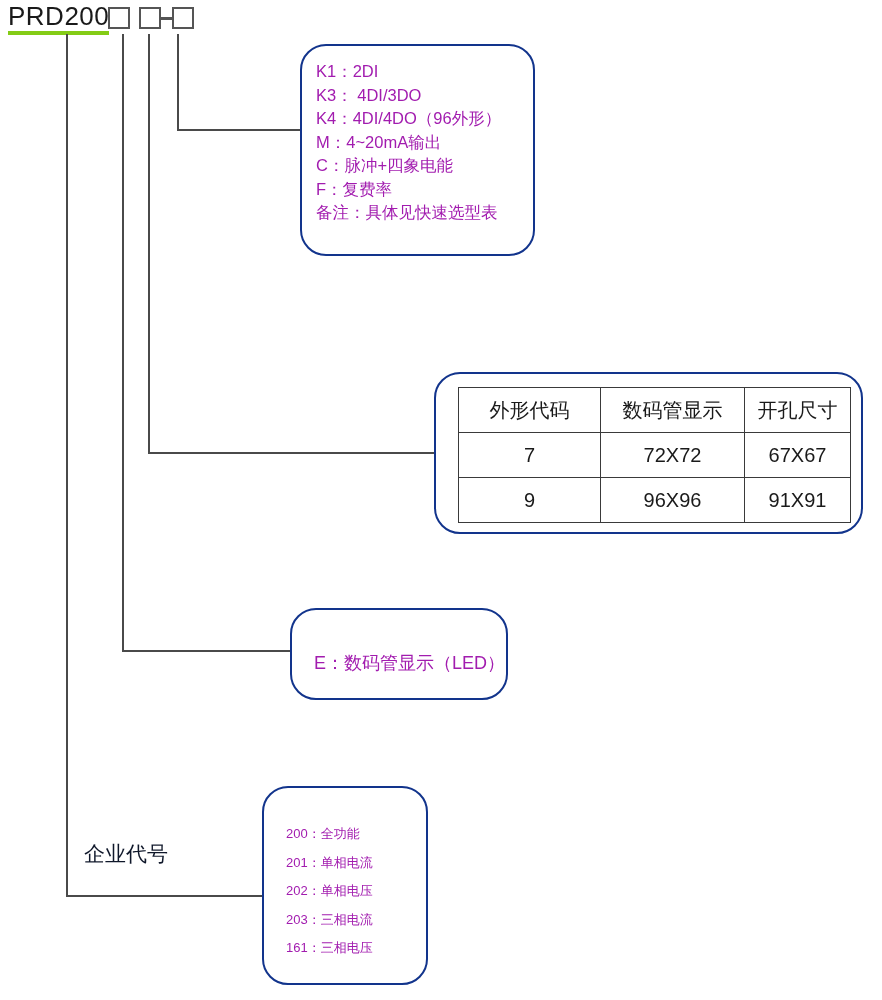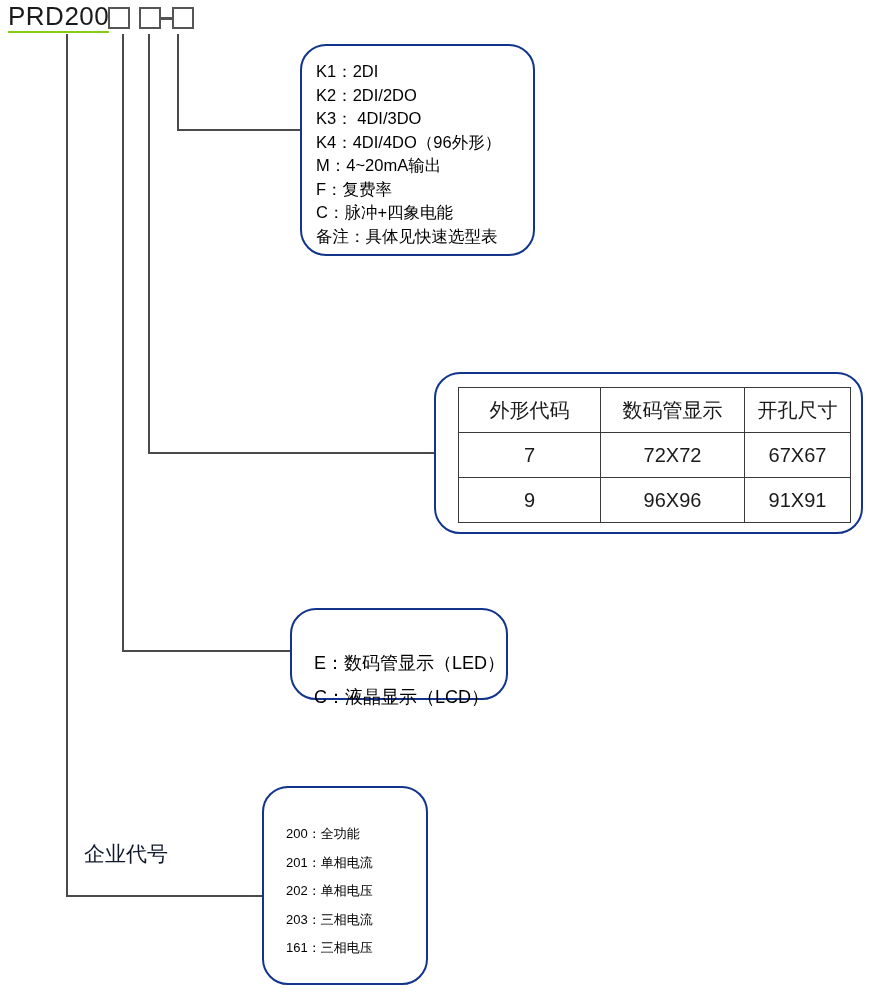--- a/index.html
+++ b/index.html
@@ -23,21 +23,21 @@
     top: 2px;
     height: 32px;
   }
   #model-code {
     position: absolute;
     left: 0px;
     top: 0px;
     font-size: 26px;
     color: #1a1a1a;
     letter-spacing: 0.5px;
-    border-bottom: 2px solid #84cc16;
+    border-bottom: 4px solid #84cc16;
     padding-bottom: 1px;
     line-height: 28px;
     white-space: nowrap;
   }
   .code-box {
     position: absolute;
     width: 22px;
     height: 22px;
     border: 2px solid #555555;
     background: #ffffff;
@@ -70,21 +70,21 @@
   
   .callout {
     position: absolute;
     border: 2px solid #12348c;
     border-radius: 26px;
     background: #ffffff;
     box-sizing: border-box;
   }
   .callout-lines {
     position: absolute;
-    color: #000000;
+    color: #a21caf;
     font-size: 16px;
     line-height: 23px;
     white-space: nowrap;
   }
   .callout-lines div { white-space: nowrap; }
 
   
   #box-options {
     left: 300px;
     top: 44px;
@@ -184,26 +184,25 @@
 
   <div class="lead-v" style="left:148px; top:34px; height:418px;"></div>
   <div class="lead-h" style="left:148px; top:452px; width:288px;"></div>
 
   <div class="lead-v" style="left:177px; top:34px; height:96px;"></div>
   <div class="lead-h" style="left:177px; top:129px; width:125px;"></div>
 
   <div class="callout" id="box-options">
     <div class="callout-lines" id="options-text">
       <div>K1：2DI</div>
-      <div>K2：2DI/2DO</div>
       <div>K3： 4DI/3DO</div>
       <div>K4：4DI/4DO（96外形）</div>
       <div>M：4~20mA输出</div>
+      <div>C：脉冲+四象电能</div>
       <div>F：复费率</div>
-      <div>C：脉冲+四象电能</div>
       <div>备注：具体见快速选型表</div>
     </div>
   </div>
 
   <div class="callout" id="box-table">
     <table id="dim-table">
       <tbody>
           <tr>
         <th class="c0">外形代码</th>
         <th class="c1">数码管显示</th>
@@ -219,21 +218,20 @@
         <td class="c1">96X96</td>
         <td class="c2">91X91</td>
       </tr>
     </tbody>
       </table>
   </div>
 
   <div class="callout" id="box-display">
     <div class="callout-lines" id="display-text">
       <div>E：数码管显示（LED）</div>
-      <div>C：液晶显示（LCD）</div>
     </div>
   </div>
 
   <div class="callout" id="box-function">
     <div class="callout-lines" id="function-text">
       <div>200：全功能</div>
       <div>201：单相电流</div>
       <div>202：单相电压</div>
       <div>203：三相电流</div>
       <div>161：三相电压</div>

